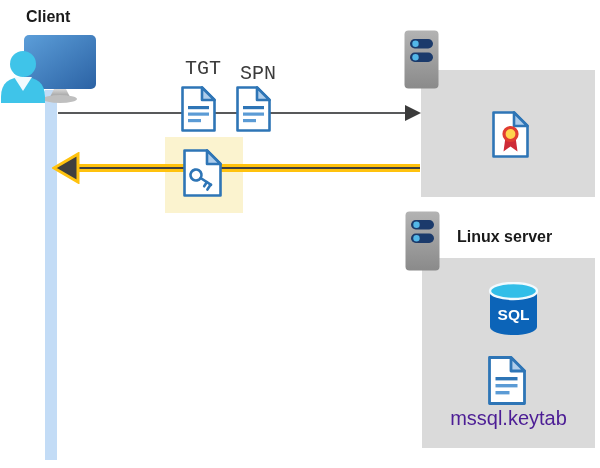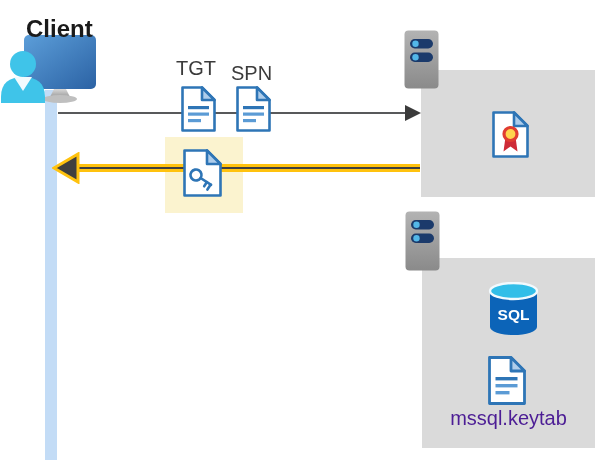--- a/index.html
+++ b/index.html
@@ -1,22 +1,22 @@
 <!DOCTYPE html>
 <html><head>
 <meta charset="utf-8">
 <style>
   html,body{margin:0;padding:0;background:#ffffff;}
   .canvas{
     position:relative;width:600px;height:468px;background:#ffffff;
     font-family:"Liberation Sans",sans-serif;overflow:hidden;
   }
   .abs{position:absolute;}
-  .node-label{font-weight:bold;font-size:24px;color:#1a1a1a;line-height:26px;margin-top:12px;}
-  .ticket-label{font-size:20px;color:#3b3b3b;text-align:left;}
+  .node-label{font-weight:bold;font-size:16px;color:#1a1a1a;line-height:26px;}
+  .ticket-label{font-size:20px;color:#3b3b3b;text-align:right;font-family:Liberation Mono, monospace;}
   .file-label{font-size:20px;color:#4c1d95;text-align:center;}
 
   
   .lifeline{left:45px;top:90px;width:12px;height:370px;background:#c3dcf6;z-index:0;}
 
   
   .panel{background:#dadada;z-index:0;}
   .panel-dc{left:421px;top:70px;width:174px;height:127px;}
   .panel-linux{left:422px;top:258px;width:173px;height:190px;}
 
@@ -133,20 +133,21 @@
           <stop offset="1" stop-color="#8a8a8a"></stop>
       </linearGradient>
     </defs>
     <rect x="0.5" y="0.5" width="34" height="59" rx="4" fill="url(#srv2)"></rect>
     <rect x="6" y="9" width="23" height="9.5" rx="4.75" fill="#1b3a6b"></rect>
     <circle cx="11.5" cy="13.7" r="3.2" fill="#53b7e8"></circle>
     <rect x="6" y="22.5" width="23" height="9.5" rx="4.75" fill="#1b3a6b"></rect>
     <circle cx="11.5" cy="27.2" r="3.2" fill="#53b7e8"></circle>
   </svg>
 
+  <div class="abs node-label labels-z" style="left:457px;top:224px;">Linux server</div>
 
   <svg class="abs icon" style="left:488px;top:282px;" width="51" height="54" viewBox="0 0 51 54">
     <path d="M2,9 V45 A23.5,8 0 0 0 49,45 V9 Z" fill="#0c64b8"></path>
     <ellipse cx="25.5" cy="9" rx="23.5" ry="8" fill="#32bee8" stroke="#f2fafe" stroke-width="2.4"></ellipse>
     <text x="25.5" y="38" text-anchor="middle" font-family="Liberation Sans, sans-serif" font-size="15.5" font-weight="bold" fill="#ffffff">SQL</text>
   </svg>
 
   <svg class="abs icon" style="left:487px;top:355px;" width="40" height="51" viewBox="0 0 40 51">
     <path d="M2.5,2.5 H24 L37.5,16 V48.5 H2.5 Z" fill="#ffffff" stroke="#2e75b6" stroke-width="2.8" stroke-linejoin="round"></path>
     <path d="M24,2.5 V16 H37.5 Z" fill="#aecdeb" stroke="#2e75b6" stroke-width="2.8" stroke-linejoin="round"></path>

